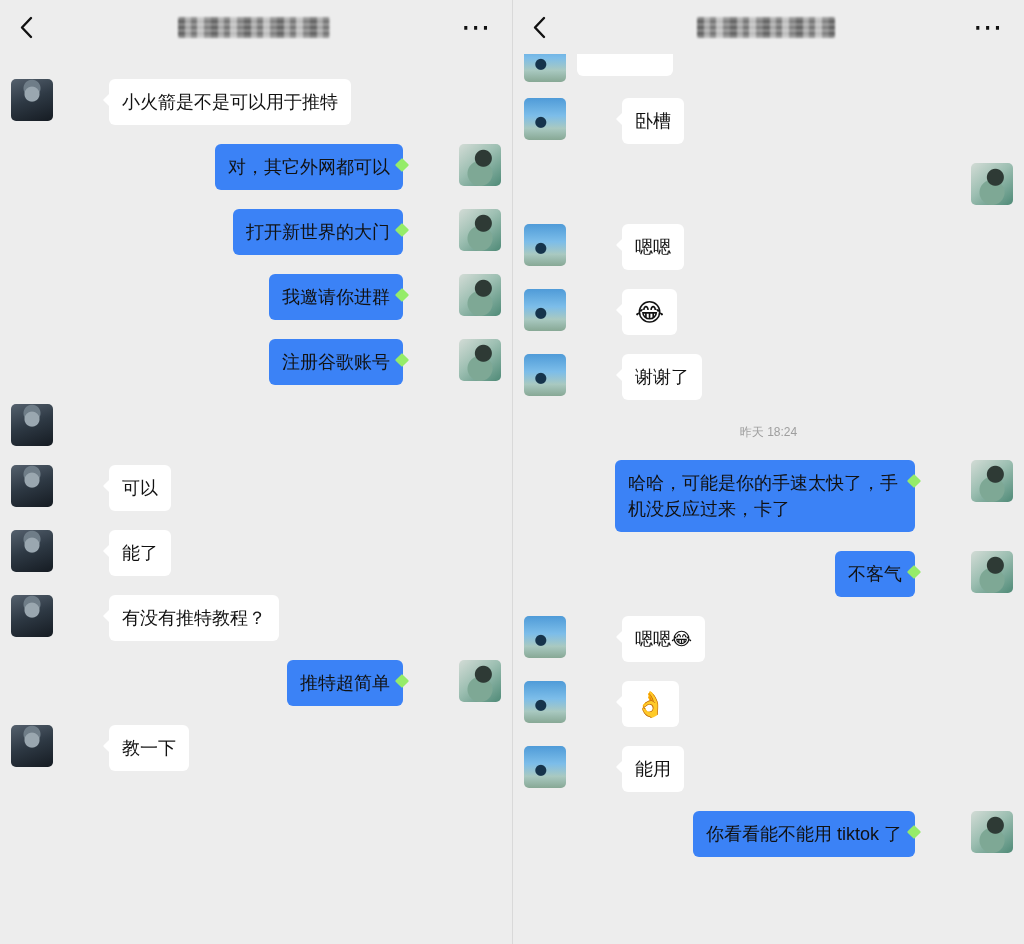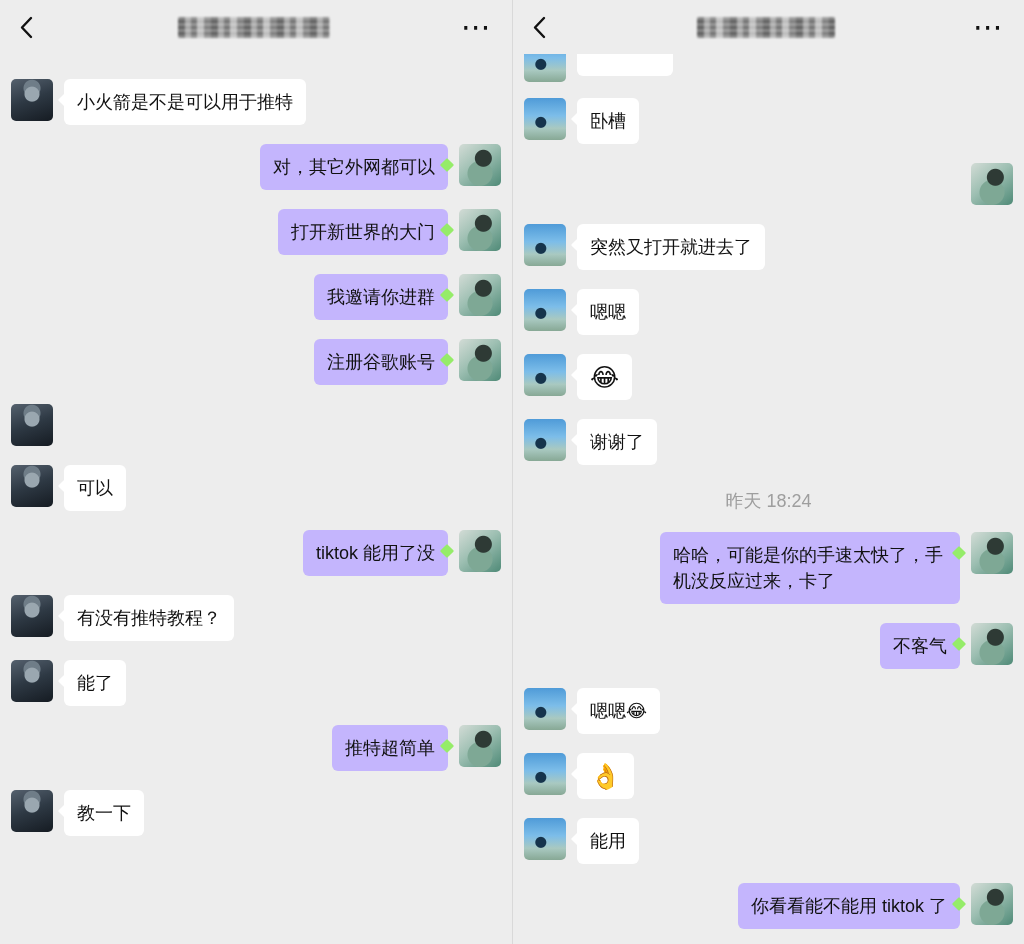--- a/index.html
+++ b/index.html
@@ -47,20 +47,21 @@
     letter-spacing: 1px;
     user-select: none;
   }
 
   
   .row {
     display: flex;
     align-items: flex-start;
     padding: 0 11px;
     margin-top: 19px;
+    gap: 45px;
   }
   .row.first { margin-top: 25px; }
   .row.right { flex-direction: row-reverse; }
   .avatar {
     width: 42px; height: 42px;
     flex: none;
     border-radius: 5px;
     cursor: pointer;
   }
   .avatar.contact-a {
@@ -84,38 +85,38 @@
     position: relative;
     margin: 0 11px;
     padding: 10px 13px;
     border-radius: 6px;
     font-size: 18px;
     line-height: 26px;
     max-width: 300px;
     cursor: pointer;
   }
   .row.left .bubble  { background: #ffffff; }
-  .row.right .bubble { background: #c4b5fd; }
+  .row.right .bubble { background: #3b82f6; }
   .bubble::before {
     content: "";
     position: absolute;
     top: 16px;
     width: 10px; height: 10px;
     transform: rotate(45deg);
     border-radius: 1px;
   }
   .row.left .bubble::before  { left: -4px;  background: #ffffff; }
   .row.right .bubble::before { right: -4px; background: #95ec69; }
   .bubble.big-emoji { font-size: 25px; line-height: 26px; }
 
   
   .timestamp {
     text-align: center;
     color: #9e9e9e;
-    font-size: 18px;
+    font-size: 12px;
     margin-top: 24px;
   }
 
   
   .partial-row {
     height: 30px;
     overflow: hidden;
     display: flex;
     align-items: flex-start;
     padding: 0 11px;
@@ -188,38 +189,32 @@
       <div class="avatar contact-a"></div>
     </div>
 
     <div class="row left">
       <div class="avatar contact-a"></div>
       <div class="bubble">
         <span>可以</span>
       </div>
     </div>
 
-    <div class="row right">
-      <div class="avatar own"></div>
-      <div class="bubble">
-        <span>tiktok 能用了没</span>
+
+    <div class="row left">
+      <div class="avatar contact-a"></div>
+      <div class="bubble">
+        <span>能了</span>
       </div>
     </div>
 
     <div class="row left">
       <div class="avatar contact-a"></div>
       <div class="bubble">
         <span>有没有推特教程？</span>
-      </div>
-    </div>
-
-    <div class="row left">
-      <div class="avatar contact-a"></div>
-      <div class="bubble">
-        <span>能了</span>
       </div>
     </div>
 
     <div class="row right">
       <div class="avatar own"></div>
       <div class="bubble">
         <span>推特超简单</span>
       </div>
     </div>
 
@@ -256,26 +251,20 @@
       <div class="avatar contact-b"></div>
       <div class="bubble">
         <span>卧槽</span>
       </div>
     </div>
 
     <div class="row right">
       <div class="avatar own"></div>
     </div>
 
-    <div class="row left">
-      <div class="avatar contact-b"></div>
-      <div class="bubble">
-        <span>突然又打开就进去了</span>
-      </div>
-    </div>
 
     <div class="row left">
       <div class="avatar contact-b"></div>
       <div class="bubble">
         <span>嗯嗯</span>
       </div>
     </div>
 
     <div class="row left">
       <div class="avatar contact-b"></div>

